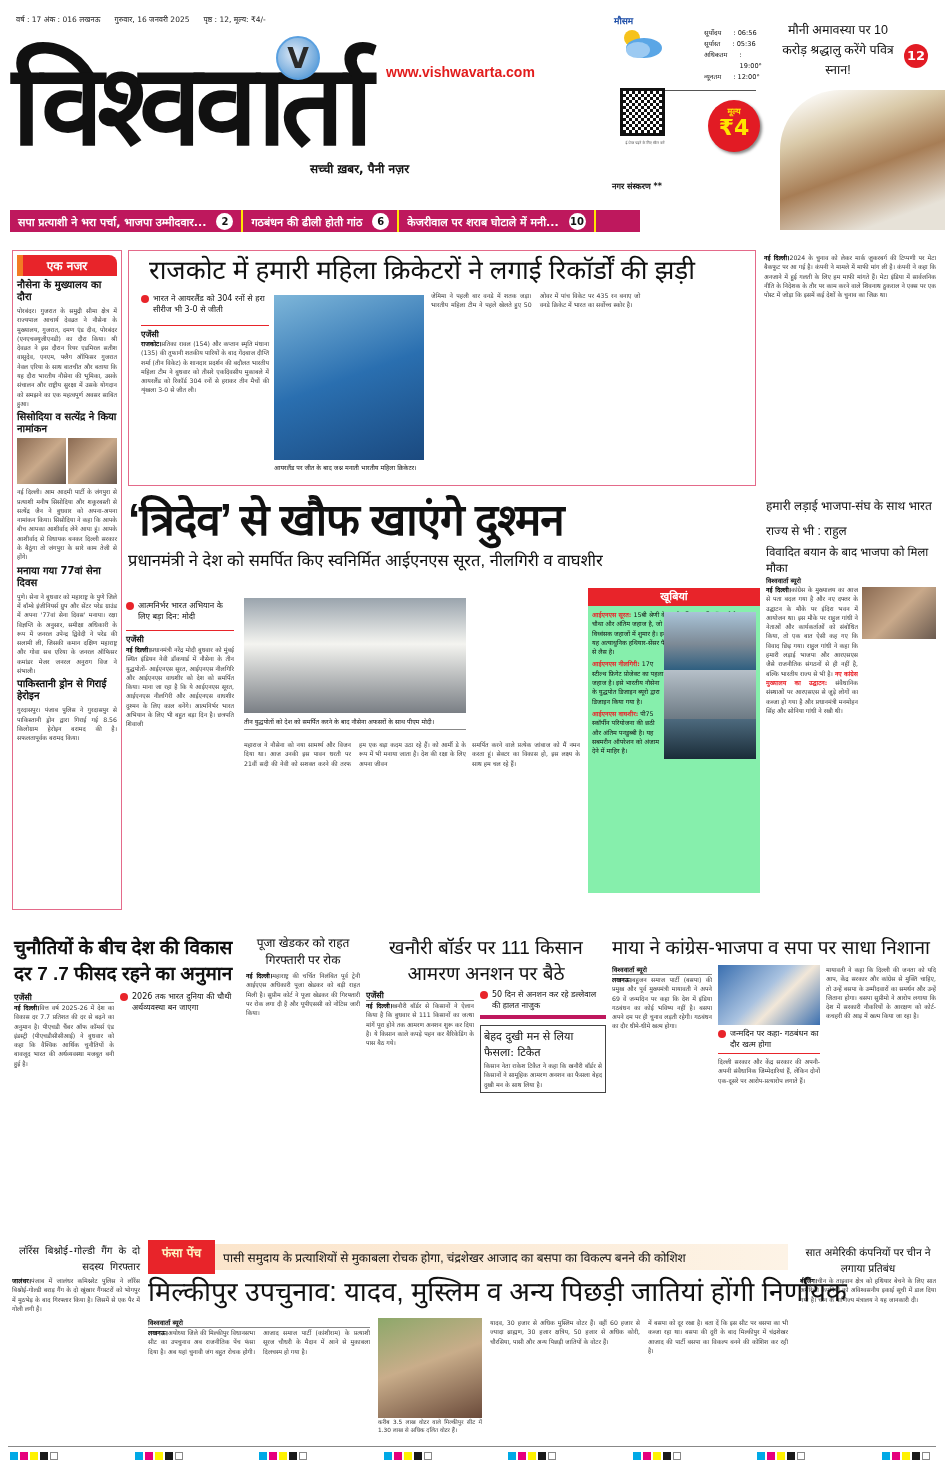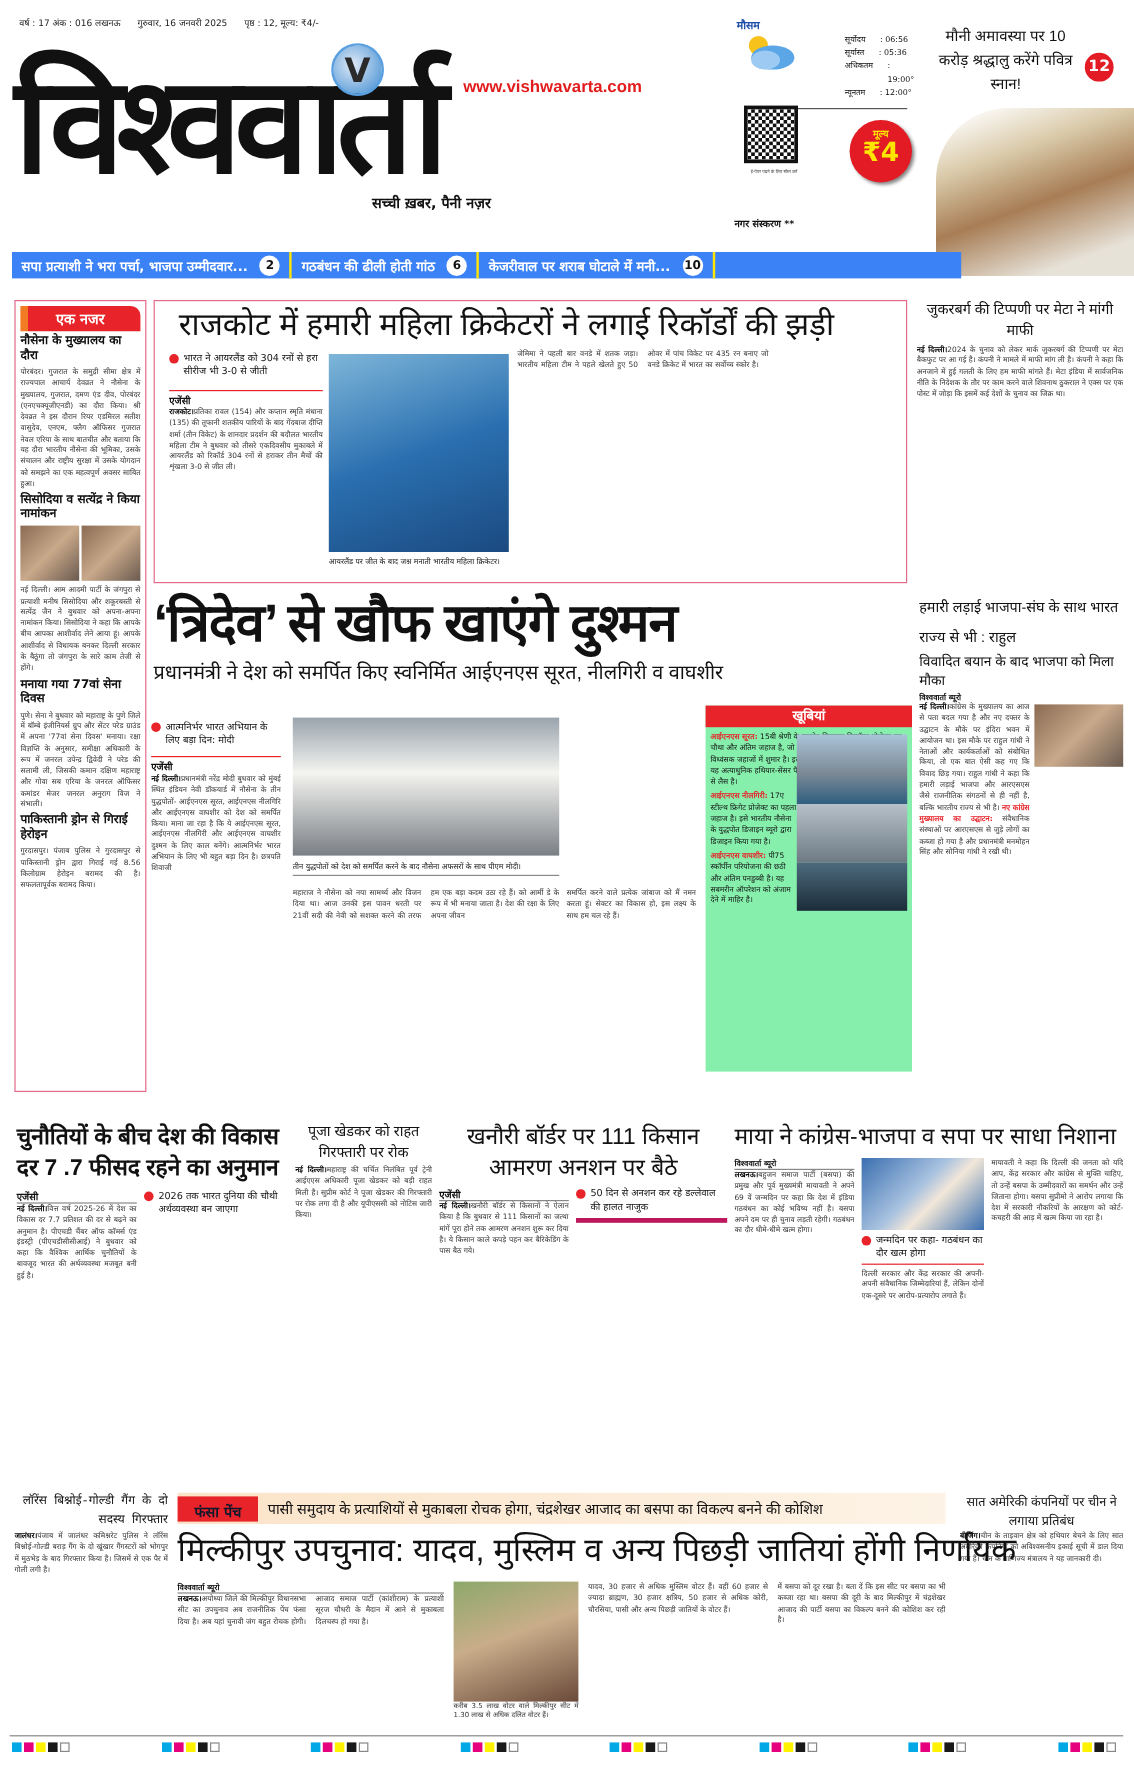--- a/index.html
+++ b/index.html
@@ -20,37 +20,37 @@
 .weather .line{position:absolute;top:76px;left:12px;width:130px;border-top:1px solid #555}
 .qr{top:88px;left:620px;width:45px;height:48px;background:repeating-conic-gradient(#111 0 25%,#fff 0 50%) 0 0/6px 6px;border:3px solid #111}
 .qrcap{top:140px;left:615px;width:60px;font-size:3.6px;color:#444;text-align:center}
 .price{top:100px;left:708px;width:52px;height:52px;border-radius:50%;background:#e21b24;color:#fff;text-align:center;box-shadow:2px 2px 3px #888}
 .price .l{font-size:8px;font-weight:700;margin-top:5px;color:#ffe600}
 .price .v{font-size:22px;font-weight:900;line-height:24px;color:#ffe600}
 .edition{top:180px;left:612px;font-size:8px;font-weight:700}
 .promo{top:20px;left:778px;width:120px;text-align:center;font-size:12.5px;line-height:20px;font-family:"Liberation Sans",sans-serif}
 .promo-num{top:44px;left:904px;width:24px;height:24px;border-radius:50%;background:#e21b24;color:#fff;font-weight:700;font-size:13px;text-align:center;line-height:24px}
 .sadhu{top:90px;left:780px;width:165px;height:140px;background:linear-gradient(160deg,#fff 5%,#d9c9a8 30%,#a77d55 55%,#e7e2d8 85%);border-radius:60px 0 0 0}
-.ticker{top:210px;left:10px;width:791px;height:22px;background:#3b82f6;display:flex;align-items:center}
+.ticker{top:210px;left:10px;width:630px;height:22px;background:#be185d;display:flex;align-items:center}
 .ticker .it{display:flex;align-items:center;color:#fff;font-size:11px;font-weight:700;padding:0 8px;border-right:2px solid #ffe600;height:22px;gap:10px}
 .ticker .n{background:#fff;color:#111;border-radius:50%;width:17px;height:17px;font-size:10px;text-align:center;line-height:17px;font-weight:900}
 .leftcol{top:250px;left:12px;width:110px;height:660px;border:1px solid #e46a8a;padding:4px}
 .eknajar{background:linear-gradient(90deg,#f37b24 6%,#e8242a 6%);color:#fff;text-align:center;font-weight:700;font-size:12px;padding:2px;border-radius:0 8px 0 0;margin-bottom:3px}
 .lh{font-size:10px;font-weight:700;line-height:12px;margin:3px 0}
 .photo{background:linear-gradient(135deg,#8a6a52,#c9a98a 50%,#6a5a4f);}
 .h1{font-family:"Liberation Sans",sans-serif;font-size:26px;line-height:30px;white-space:nowrap}
 .bul{display:flex;gap:4px;font-size:8px;line-height:11px}
 .dot{width:8px;height:8px;border-radius:50%;background:#e8242a;flex:none;margin-top:2px}
 .khb{background:#e8242a;color:#fff;text-align:center;font-size:11px;font-weight:700;height:18px;line-height:18px}
 .cmyk{top:1452px;left:10px;width:920px;display:flex;justify-content:space-between}
 .cm{display:flex;gap:2px}
 .cm span{width:8px;height:8px}
 .rule{position:absolute;border-top:1px solid #888}
 .fansa{top:1244px;left:148px;width:640px;height:26px;background:linear-gradient(90deg,#fbe3c8,#fdf3e6);display:flex;align-items:center;gap:8px}
-.fansa .tag{background:#e8242a;color:#0f172a;font-weight:700;font-size:12px;padding:0 14px;height:21px;line-height:26px}
+.fansa .tag{background:#e8242a;color:#fef9c3;font-weight:700;font-size:12px;padding:0 14px;height:34px;line-height:26px}
 .fansa .tx{font-size:12px;font-family:"Liberation Sans",sans-serif}
 </style>
 </head>
 <body>
 
 <div class="abs meta">
   <span>वर्ष : 17 अंक : 016 लखनऊ</span>
   <span>गुरुवार, 16 जनवरी 2025</span>
   <span>पृष्ठ : 12, मूल्य: ₹4/-</span>
 </div>
@@ -137,21 +137,20 @@
       <span>भारत ने आयरलैंड को 304 रनों से हरा सीरीज भी 3-0 से जीती</span>
     </div>
   <div style="position:absolute;top:74px;left:12px;width:128px;font-size:8px;font-weight:700;border-top:1px solid #e8242a;padding-top:2px">एजेंसी</div>
   <div class="sm" style="position:absolute;top:88px;left:12px;width:128px"><b>राजकोट।</b><span>प्रतिका रावल (154) और कप्तान स्मृति मंधाना (135) की तूफानी शतकीय पारियों के बाद गेंदबाज दीप्ति शर्मा (तीन विकेट) के शानदार प्रदर्शन की बदौलत भारतीय महिला टीम ने बुधवार को तीसरे एकदिवसीय मुकाबले में आयरलैंड को रिकॉर्ड 304 रनों से हराकर तीन मैचों की शृंखला 3-0 से जीत ली।</span></div>
   <div style="position:absolute;top:44px;left:145px;width:150px;height:165px;background:linear-gradient(160deg,#7eb6d9,#2a6fb0 50%,#1b4a80)"></div>
   <div style="position:absolute;top:212px;left:145px;width:160px;font-size:6.3px">आयरलैंड पर जीत के बाद जश्न मनाती भारतीय महिला क्रिकेटर।</div>
   <div class="sm" style="position:absolute;top:40px;left:302px;width:318px;column-count:3;column-gap:8px;height:185px;overflow:hidden">जेमिमा ने पहली बार वनडे में शतक जड़ा। भारतीय महिला टीम ने पहले खेलते हुए 50 ओवर में पांच विकेट पर 435 रन बनाए जो वनडे क्रिकेट में भारत का सर्वोच्च स्कोर है।</div>
 </div>
 
 <div class="abs" style="top:250px;left:764px;width:172px">
-  <div style="font-size:12px;line-height:17px;text-align:center;font-family:'Liberation Sans',sans-serif">जुकरबर्ग की टिप्पणी पर मेटा ने मांगी माफी</div>
   <div class="sm" style="margin-top:3px;height:215px;overflow:hidden"><b>नई दिल्ली।</b><span>2024 के चुनाव को लेकर मार्क जुकरबर्ग की टिप्पणी पर मेटा बैकफुट पर आ गई है। कंपनी ने मामले में माफी मांग ली है। कंपनी ने कहा कि अनजाने में हुई गलती के लिए हम माफी मांगते हैं। मेटा इंडिया में सार्वजनिक नीति के निदेशक के तौर पर काम करने वाले शिवनाथ ठुकराल ने एक्स पर एक पोस्ट में जोड़ा कि इसमें कई देशों के चुनाव का जिक्र था।</span></div>
 </div>
 
 <div class="abs" style="top:492px;left:128px;width:470px">
   <div style="font-size:44px;font-weight:900;line-height:56px;font-family:'Liberation Sans',sans-serif;letter-spacing:-1px;white-space:nowrap">‘त्रिदेव’ से खौफ खाएंगे दुश्मन</div>
   <div style="font-size:16.5px;font-family:'Liberation Sans',sans-serif;white-space:nowrap">प्रधानमंत्री ने देश को समर्पित किए स्वनिर्मित आईएनएस सूरत, नीलगिरी व वाघशीर</div>
 </div>
 <div class="abs bul" style="top:600px;left:126px;width:108px">
     <span class="dot"></span>
     <span>आत्मनिर्भर भारत अभियान के लिए बड़ा दिन: मोदी</span>
@@ -209,20 +208,24 @@
   <div style="display:flex;gap:6px;margin-top:2px">
     <div style="width:108px">
       <div style="font-size:8px;font-weight:700;border-bottom:1px solid #888">एजेंसी</div>
       <div class="sm" style="height:175px;overflow:hidden"><b>नई दिल्ली।</b><span>खनौरी बॉर्डर से किसानों ने ऐलान किया है कि बुधवार से 111 किसानों का जत्था मांगें पूरा होने तक आमरण अनशन शुरू कर दिया है। ये किसान काले कपड़े पहन कर बैरिकेडिंग के पास बैठ गये।</span></div>
     </div>
     <div style="width:126px">
       <div class="bul" style="border-bottom:4px solid #be185d;padding-bottom:4px">
           <span class="dot"></span>
           <span>50 दिन से अनशन कर रहे डल्लेवाल की हालत नाजुक</span>
         </div>
+      <div style="border:1px solid #444;padding:3px;margin-top:6px">
+        <div style="font-size:11px;line-height:16px">बेहद दुखी मन से लिया फैसला: टिकैत</div>
+        <div class="sm">किसान नेता राकेश टिकैत ने कहा कि खनौरी बॉर्डर से किसानों ने सामूहिक आमरण अनशन का फैसला बेहद दुखी मन के साथ लिया है।</div>
+      </div>
     </div>
   </div>
 </div>
 
 <div class="abs" style="top:935px;left:612px;width:324px">
   <div style="font-size:19px;line-height:26px;font-family:'Liberation Sans',sans-serif;white-space:nowrap">माया ने कांग्रेस-भाजपा व सपा पर साधा निशाना</div>
   <div style="display:flex;gap:6px;margin-top:4px">
     <div style="width:100px">
       <div style="font-size:6.5px;font-weight:700;border-bottom:1px solid #888">विश्ववार्ता ब्यूरो</div>
       <div class="sm" style="height:170px;overflow:hidden"><b>लखनऊ।</b><span>बहुजन समाज पार्टी (बसपा) की प्रमुख और पूर्व मुख्यमंत्री मायावती ने अपने 69 वें जन्मदिन पर कहा कि देश में इंडिया गठबंधन का कोई भविष्य नहीं है। बसपा अपने दम पर ही चुनाव लड़ती रहेगी। गठबंधन का दौर धीमे-धीमे खत्म होगा।</span></div>

